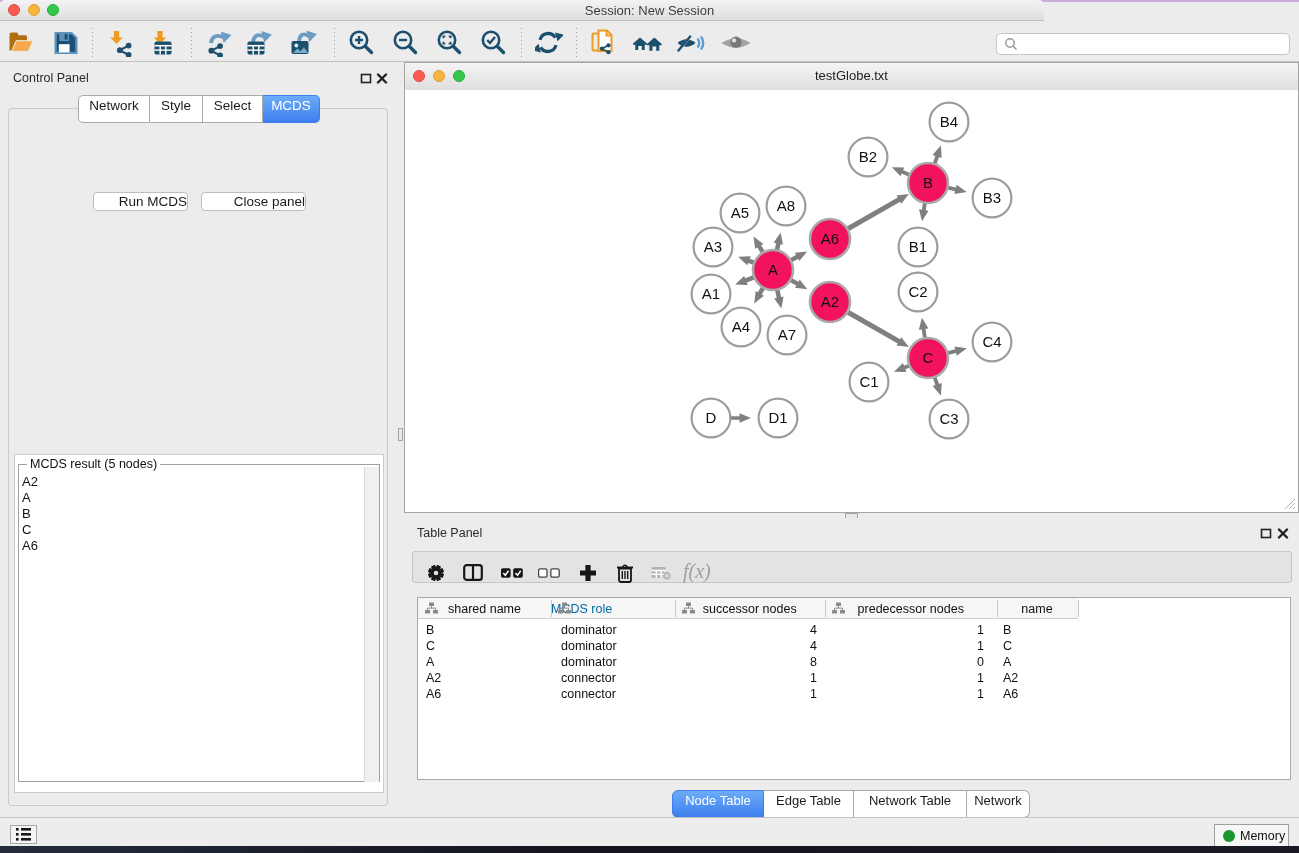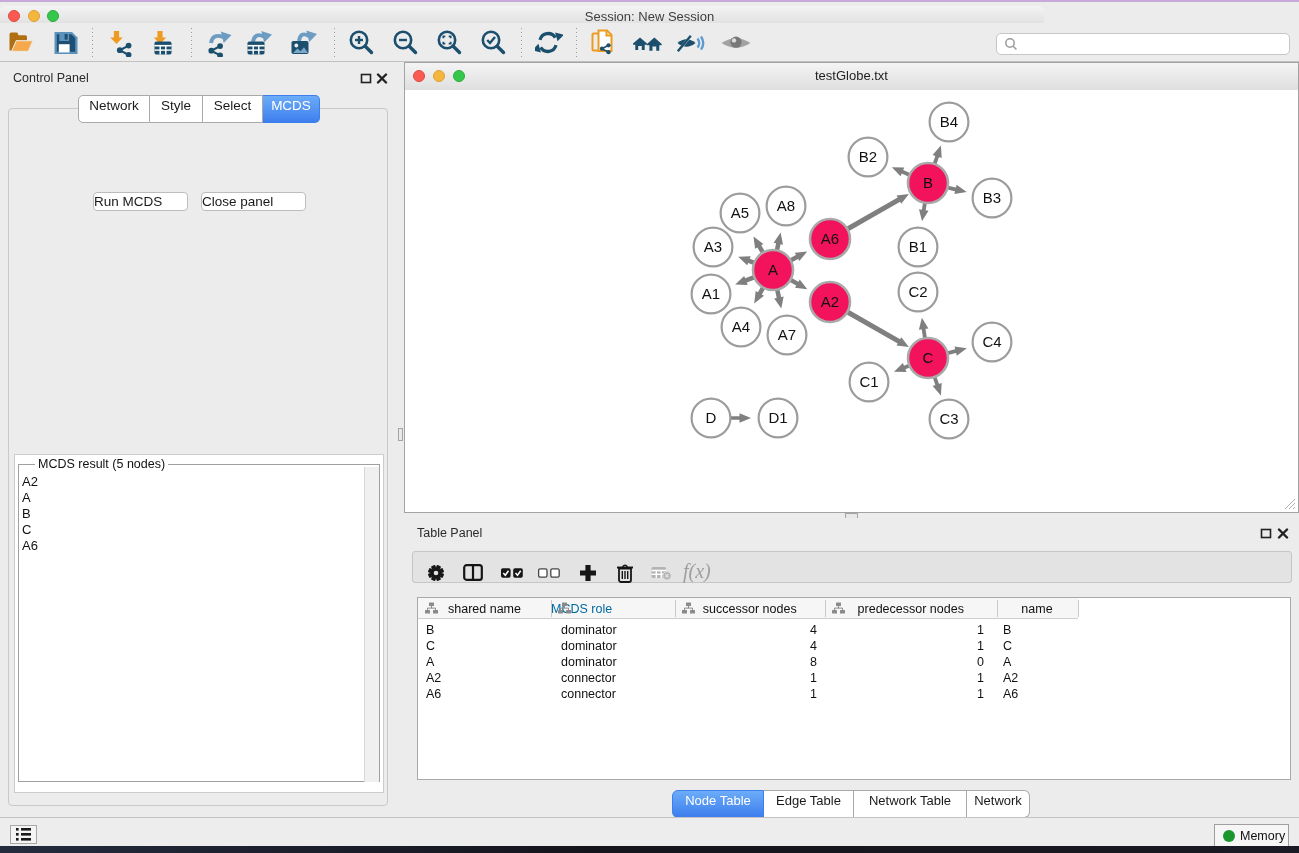--- a/index.html
+++ b/index.html
@@ -1,28 +1,28 @@
 <!DOCTYPE html>
 <html><head>
 <meta charset="utf-8">
 <style>
 *{margin:0;padding:0;box-sizing:border-box}
 html,body{width:1299px;height:853px;overflow:hidden}
 body{font-family:"Liberation Sans",sans-serif;background:#ececec;position:relative}
 .abs{position:absolute}
 .light{width:12px;height:12px;border-radius:50%;position:absolute;top:4px}
 .seg{position:absolute;top:0;height:28px;line-height:20px;text-align:center;font-size:13.5px;color:#1a1a1a;background:#fff;border:1px solid #a9a9a9;border-left:none}
-.btn{position:absolute;background:#fff;border:1px solid #bdbdbd;border-radius:4px;font-size:13.5px;color:#1a1a1a;text-align:left;line-height:17px}
+.btn{position:absolute;background:#fff;border:1px solid #bdbdbd;border-radius:4px;font-size:13.5px;color:#1a1a1a;text-align:right;line-height:17px}
 </style>
 </head>
 <body>
 
 <div class="abs" style="left:0;top:0;width:1299px;height:2px;background:#c9a9d9"></div>
 
-<div class="abs" style="left:0;top:6px;width:1044px;height:21px;background:linear-gradient(#f3f3f3,#dfdfdf);border-bottom:1px solid #bdbdbd;border-radius:5px 5px 0 0">
+<div class="abs" style="left:0;top:0;width:1044px;height:21px;background:linear-gradient(#f3f3f3,#dfdfdf);border-bottom:1px solid #bdbdbd;border-radius:5px 5px 0 0">
   <div class="light" style="left:8px;background:#fa5a52;border:1px solid #dd4a42"></div>
   <div class="light" style="left:27.5px;background:#f6b53d;border:1px solid #dda034"></div>
   <div class="light" style="left:47px;background:#34c74c;border:1px solid #2aad3f"></div>
   <div class="abs" style="left:0;width:1299px;top:3px;text-align:center;font-size:13px;color:#3e3e3e">Session: New Session</div>
 </div>
 
 <div class="abs" style="left:0;top:23px;width:1299px;height:39px;background:#ececec;border-bottom:1px solid #c2c2c2">
   <svg class="abs" style="left:7px;top:6px" width="28" height="28" viewBox="0 0 28 28">
       <path d="M2.5 21.5 V5.2 q0-1.7 1.7-1.7 h5.2 q1.4 0 1.6 1.3 l0.3 1.5 h7.1 q1.6 0 1.6 1.6 v3.3 H9 L4.6 21.5 z" fill="#b06f10"></path>
       <path d="M9.3 11.8 H25.8 L21.2 22.3 H4.7 z" fill="#f5a94c" stroke="#ececec" stroke-width="0.8"></path>
@@ -160,21 +160,21 @@
     <div class="seg" style="left:72px;width:53px">Style</div>
     <div class="seg" style="left:125px;width:60px">Select</div>
     <div class="seg" style="left:185px;width:57px;background:linear-gradient(#6cacf8,#3d7eee);color:#fff;border-color:#3d7eee;border-radius:0 5px 5px 0">MCDS</div>
   </div>
 
   <div class="btn" style="left:93px;top:130px;width:95px;height:19px">Run MCDS</div>
   <div class="btn" style="left:201px;top:130px;width:105px;height:19px">Close panel</div>
 
   <div class="abs" style="left:14px;top:392px;width:370px;height:339px;background:#fff;border:1px solid #cccccc">
     <fieldset style="position:absolute;left:3px;top:2px;width:362px;height:325px;border:1px solid #a0a0a0;border-radius:0">
-      <legend style="font-size:12.5px;color:#111;padding:0 3px;margin-left:16px">MCDS result (5 nodes)</legend>
+      <legend style="font-size:12.5px;color:#111;padding:0 3px;margin-left:8px">MCDS result (5 nodes)</legend>
     </fieldset>
     <div class="abs" style="left:7px;top:19px;font-size:13px;color:#111;line-height:16px">A2<br>A<br>B<br>C<br>A6</div>
     <div class="abs" style="left:349px;top:12px;width:15px;height:315px;background:#f0f0f0;border-left:1px solid #d8d8d8"></div>
   </div>
 </div>
 
 <div class="abs" style="left:404px;top:62px;width:895px;height:451px;border:1px solid #a3a3a3;background:#fff">
   <div class="abs" style="left:0;top:0;width:893px;height:32px;background:linear-gradient(#f4f4f4,#dcdcdc);border-bottom:1px solid #ababab">
     <div class="light" style="left:8px;top:7px;background:#fa5a52;border:1px solid #dd4a42"></div>
     <div class="light" style="left:28px;top:7px;background:#f6b53d;border:1px solid #dda034"></div>

